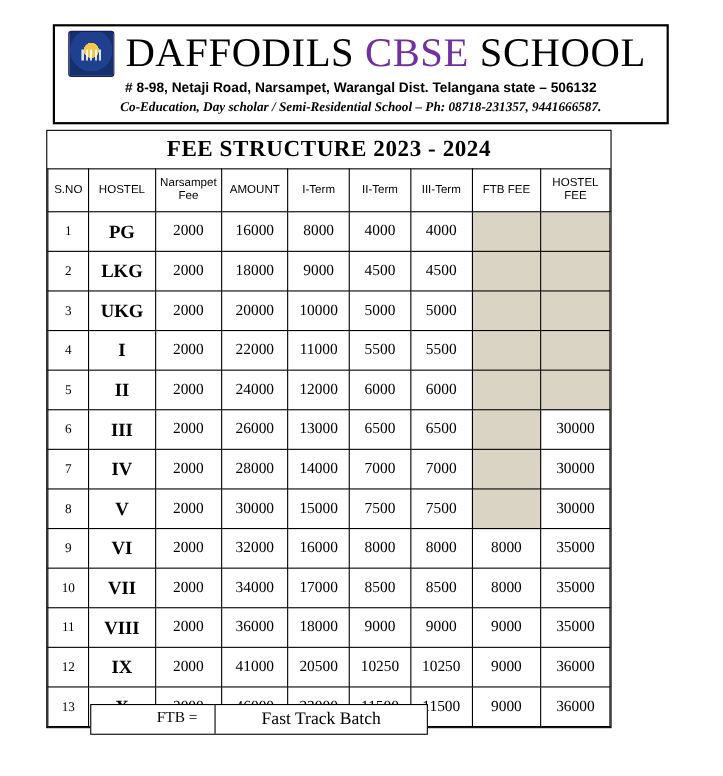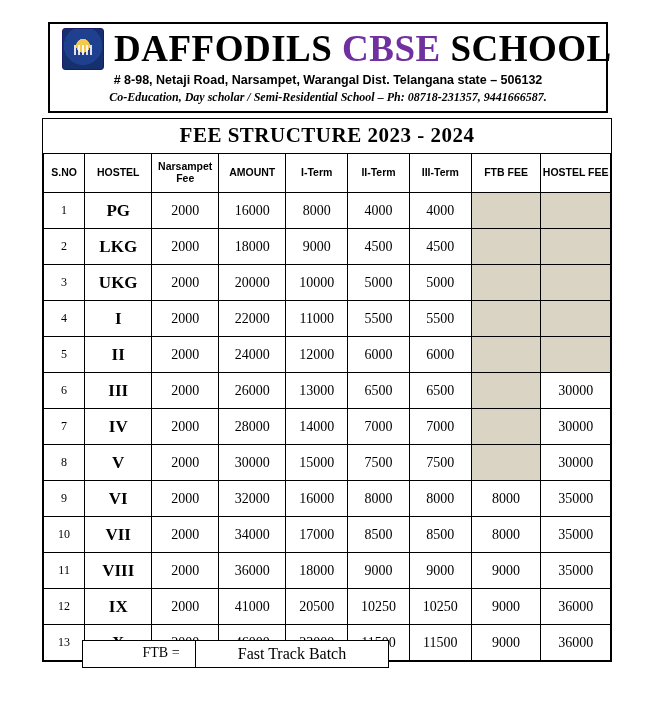--- a/index.html
+++ b/index.html
@@ -48,21 +48,21 @@
     left: 50%;
     top: 52%;
     width: 18px;
     height: 10px;
     transform: translate(-50%, -50%);
     background: repeating-linear-gradient(90deg, #ffffff 0 2px, transparent 2px 4px);
     opacity: .85;
   }
   .school-name {
     font-family: "Liberation Serif", serif;
-    font-weight: bold;
+    font-weight: normal;
     font-size: 37px;
     letter-spacing: 0.5px;
     line-height: 1.05;
     white-space: nowrap;
   }
   .school-name .cbse {
     color: #7030a0;
   }
   .school-address {
     text-align: center;
@@ -78,21 +78,21 @@
     font-weight: bold;
     font-size: 12px;
     margin-top: 3px;
   }
 
   
   .table-frame {
     position: absolute;
     left: 42px;
     top: 118px;
-    width: 570px;
+    width: 514px;
     border: 1px solid #000;
     background: #fff;
     box-sizing: border-box;
   }
   .table-title {
     text-align: center;
     font-weight: bold;
     font-size: 21px;
     font-family: "Liberation Serif", serif;
     padding: 4px 0 5px 0;
@@ -107,21 +107,21 @@
     border: 1px solid #000;
     text-align: center;
     vertical-align: middle;
     padding: 0;
     height: 35px;
   }
   table.fee thead th {
     height: 38px;
     font-family: "Liberation Sans", sans-serif;
     font-size: 10.5px;
-    font-weight: bold;
+    font-weight: normal;
     line-height: 1.1;
   }
   .c-sno   { width: 8%;  }
   .c-class { width: 13%; }
   .c-adm   { width: 13%; }
   .c-amt   { width: 13%; }
   .c-t1    { width: 12%; }
   .c-t2    { width: 12%; }
   .c-t3    { width: 12%; }
   .c-ftb   { width: 13.5%; }

